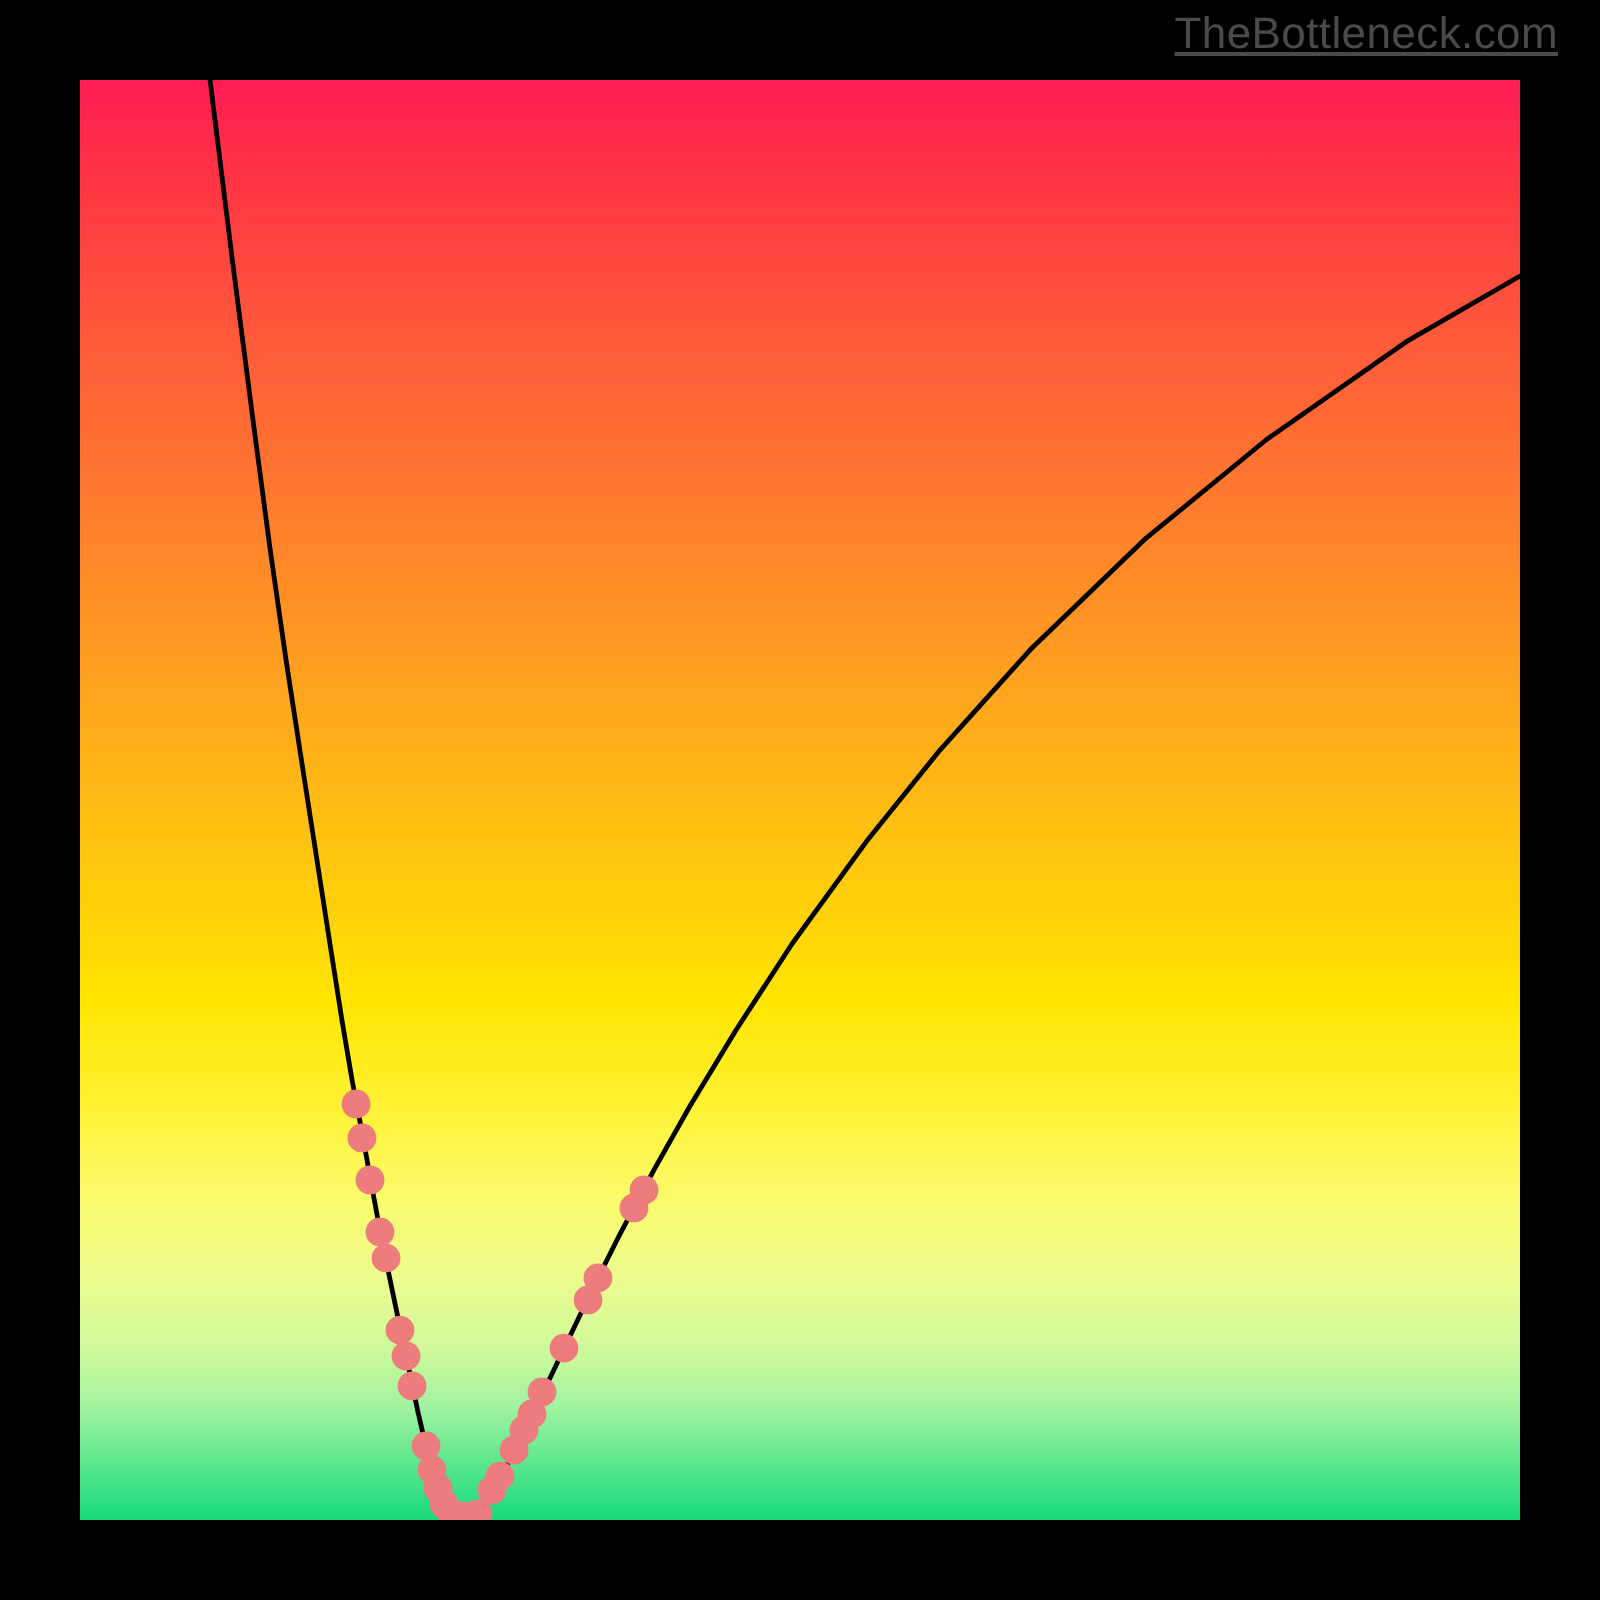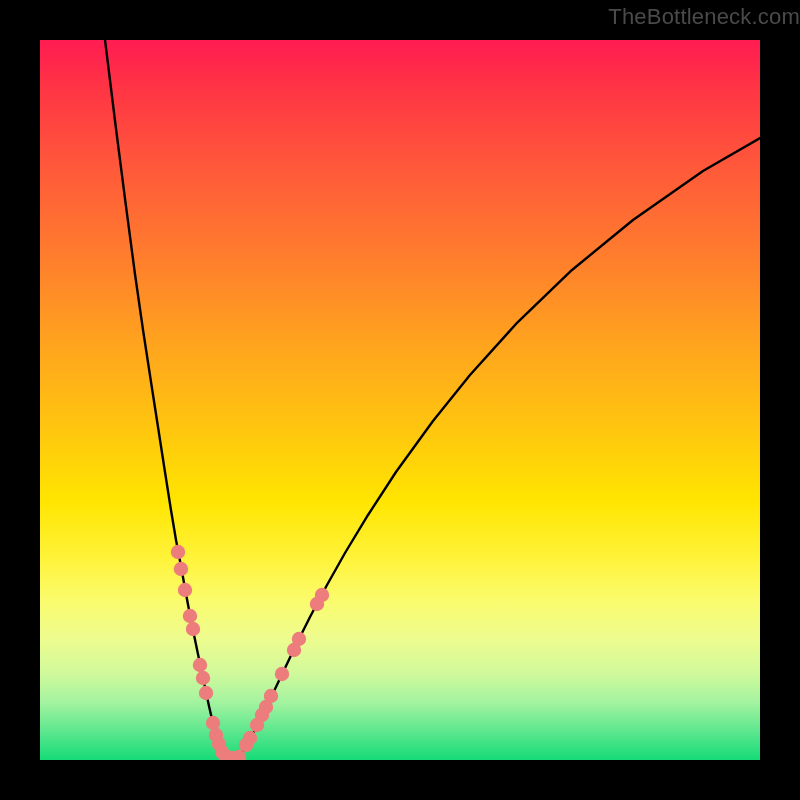--- a/index.html
+++ b/index.html
@@ -40,25 +40,26 @@
       #eefc8e 83%,
       #d0f99b 88%,
       #a3f3a0 92%,
       #5de78e 96%,
       #16db77 100%
     );
   }
   .watermark {
     position: absolute;
     top: 4px;
-    right: 0;
+    right: 21px;
     color: #4a4a4a;
     font-size: 22px;
     letter-spacing: 0.2px;
     user-select: none;
+    text-decoration: underline;
   }
   svg.curves {
     position: absolute;
     left: 0;
     top: 0;
   }
 </style>
 </head>
 <body>
 

